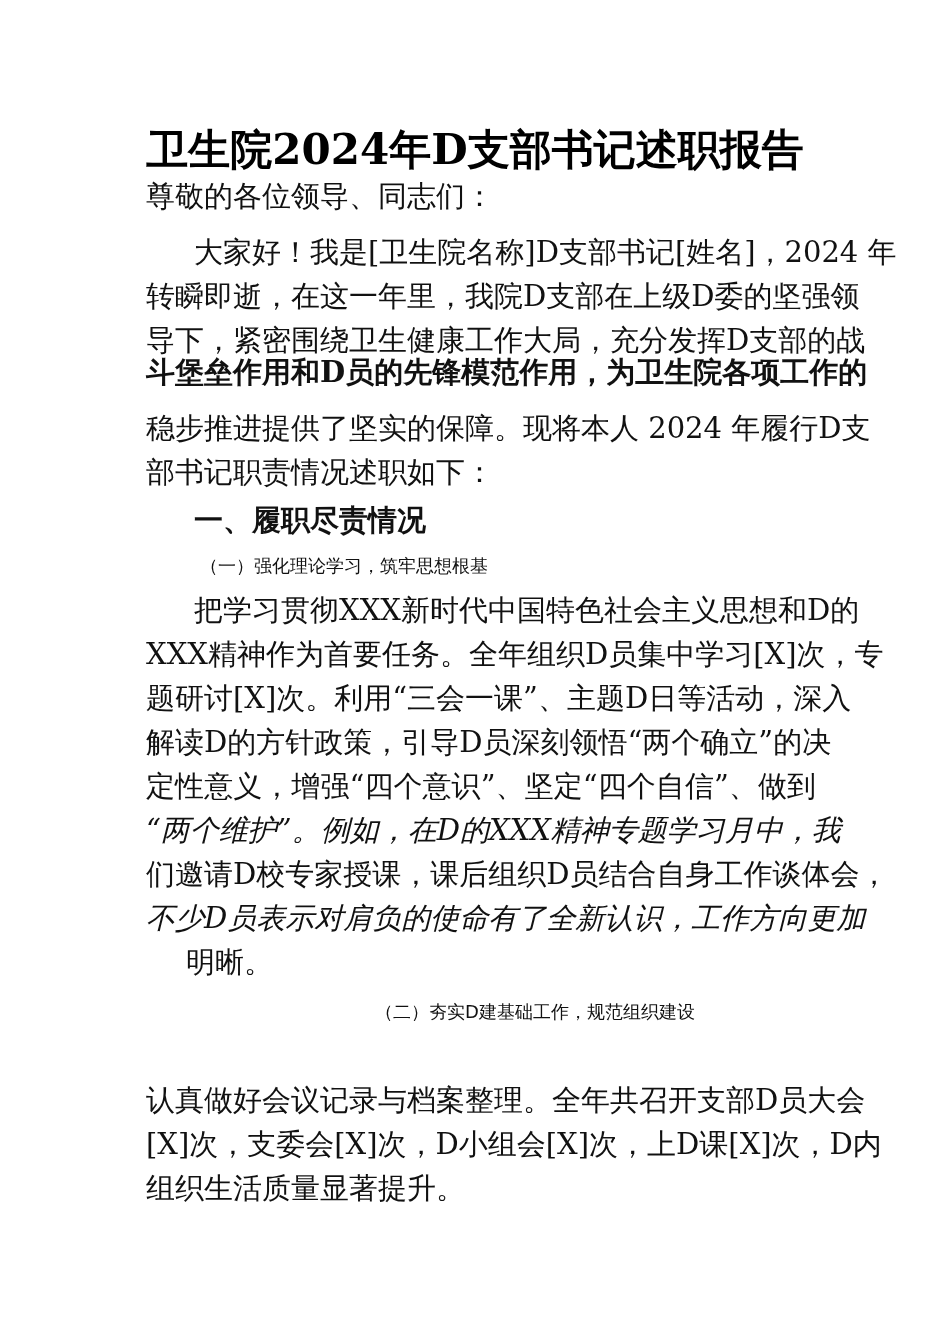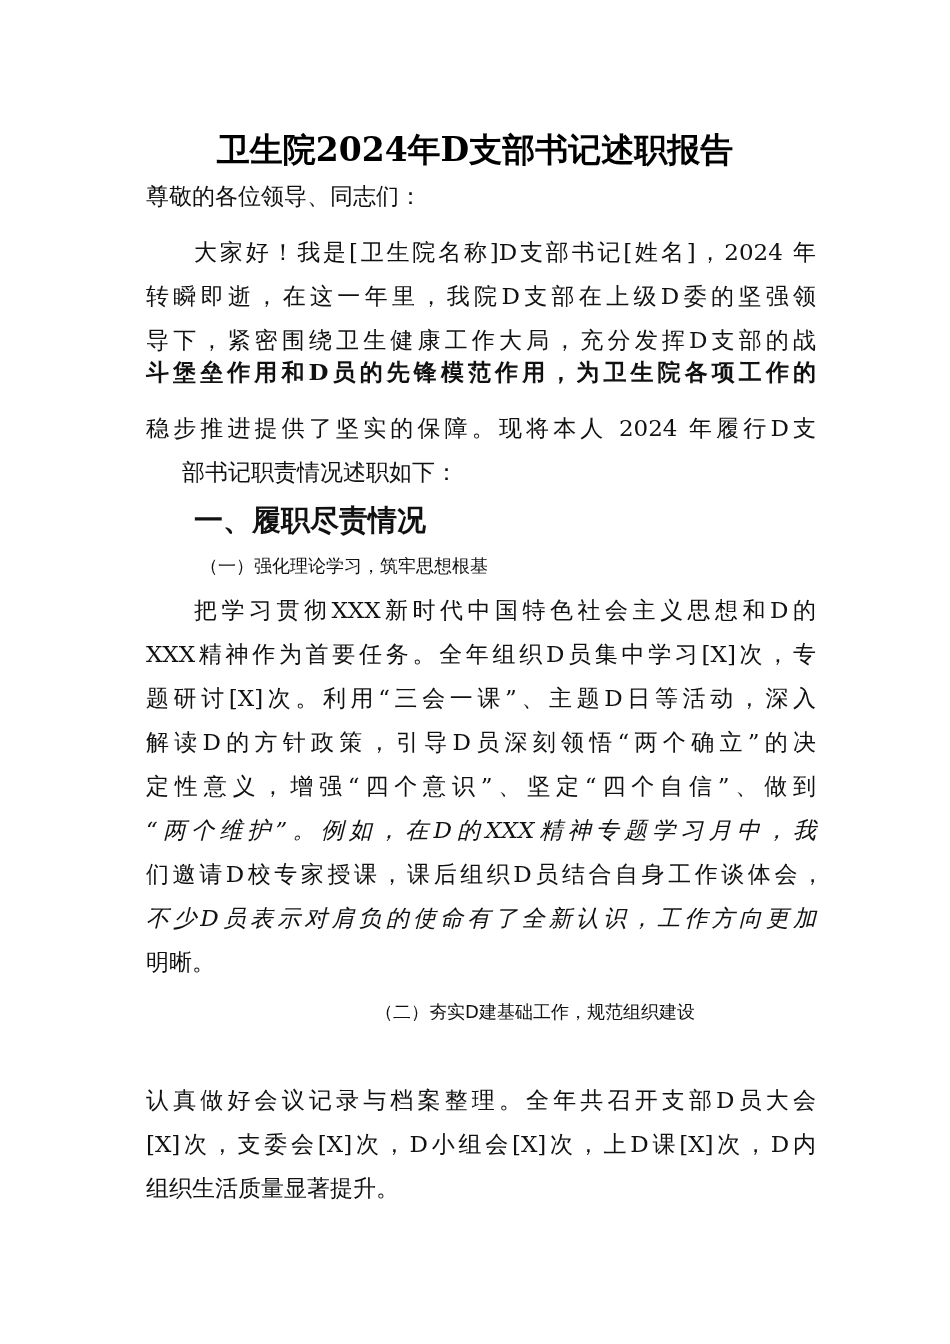--- a/index.html
+++ b/index.html
@@ -24,31 +24,31 @@
       background: #ffffff;
     }
     .title {
       position: absolute;
       left: 0;
       width: 950px;
       top: 128px;
       text-align: center;
       font-family: "DejaVu Serif", "Liberation Serif", serif;
       font-weight: bold;
-      font-size: 33px;
+      font-size: 42px;
       line-height: 44px;
       letter-spacing: 0px;
       color: #000000;
     }
     .line {
       position: absolute;
       left: 146px;
       width: 670px;
       height: 44px;
-      font-size: 23px;
+      font-size: 29px;
       line-height: 44px;
       white-space: nowrap;
       color: #111111;
     }
     .justify {
       text-align: justify;
       text-align-last: justify;
     }
     .indent {
       left: 194px;
@@ -73,35 +73,35 @@
 
   <div class="title">卫生院2024年D支部书记述职报告</div>
 
   <div class="line" style="top:174px;">尊敬的各位领导、同志们：</div>
 
   <div class="line indent justify" style="top:230px;">大家好！我是[卫生院名称]D支部书记[姓名]，2024 年</div>
   <div class="line justify" style="top:274px;">转瞬即逝，在这一年里，我院D支部在上级D委的坚强领</div>
   <div class="line justify" style="top:318px;">导下，紧密围绕卫生健康工作大局，充分发挥D支部的战</div>
   <div class="line justify" style="top:350px;font-weight:bold;">斗堡垒作用和D员的先锋模范作用，为卫生院各项工作的</div>
   <div class="line justify" style="top:406px;">稳步推进提供了坚实的保障。现将本人 2024 年履行D支</div>
-  <div class="line" style="top:450px;margin-left:36px;">部书记职责情况述职如下：</div>
+  <div class="line" style="top:450px;">部书记职责情况述职如下：</div>
 
   <div class="line h1" style="top:498px;">一、履职尽责情况</div>
 
   <div class="line h2" style="top:544px;">（一）强化理论学习，筑牢思想根基</div>
 
   <div class="line indent justify" style="top:588px;">把学习贯彻XXX新时代中国特色社会主义思想和D的</div>
   <div class="line justify" style="top:632px;">XXX精神作为首要任务。全年组织D员集中学习[X]次，专</div>
   <div class="line justify" style="top:720px;">解读D的方针政策，引导D员深刻领悟“两个确立”的决</div>
   <div class="line justify" style="top:676px;">题研讨[X]次。利用“三会一课”、主题D日等活动，深入</div>
   <div class="line justify" style="top:764px;">定性意义，增强“四个意识”、坚定“四个自信”、做到</div>
   <div class="line justify" style="top:808px;font-style:italic;">“两个维护”。例如，在D的XXX精神专题学习月中，我</div>
   <div class="line justify" style="top:852px; width:678px;">们邀请D校专家授课，课后组织D员结合自身工作谈体会，</div>
   <div class="line justify" style="top:896px;font-style:italic;">不少D员表示对肩负的使命有了全新认识，工作方向更加</div>
-  <div class="line" style="top:940px;">明晰。</div>
+  <div class="line" style="top:940px;margin-left:40px;">明晰。</div>
 
   <div class="line h2" style="top:990px;text-align:center;">（二）夯实D建基础工作，规范组织建设</div>
 
   <div class="line justify" style="top:1078px;">认真做好会议记录与档案整理。全年共召开支部D员大会</div>
   <div class="line justify" style="top:1122px;">[X]次，支委会[X]次，D小组会[X]次，上D课[X]次，D内</div>
   <div class="line" style="top:1166px;">组织生活质量显著提升。</div>
 
 </div>
 
 </body></html>

